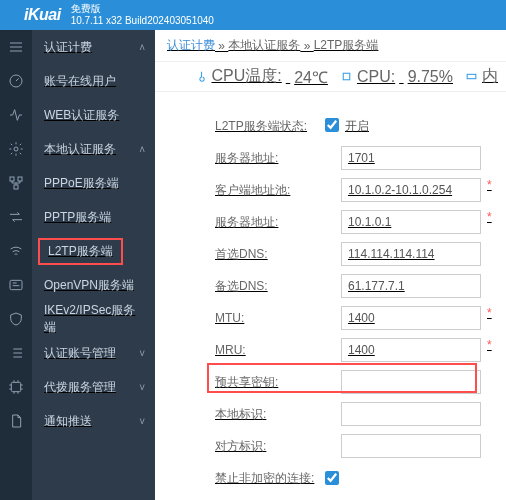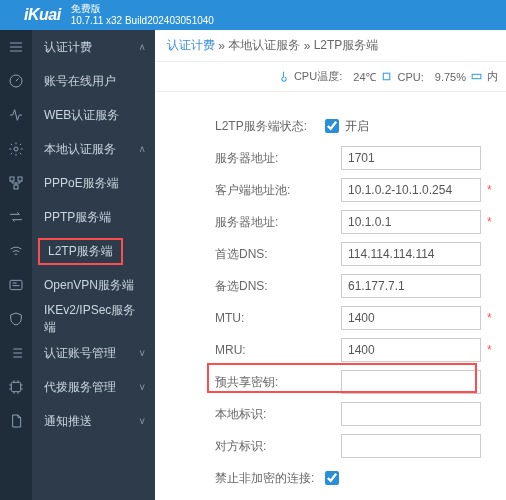--- a/index.html
+++ b/index.html
@@ -5,43 +5,43 @@
   * { margin: 0; padding: 0; box-sizing: border-box; font-family: "Microsoft YaHei", Arial, sans-serif; }
   body { width: 506px; height: 500px; overflow: hidden; background: #fff; font-size: 12px; }
 
   
   .topbar { height: 30px; background: #2a8fd8; color: #fff; display: flex; align-items: center; padding: 0 24px; }
   .logo { font-size: 16px; font-weight: 600; letter-spacing: -0.5px; }
   .logo b { font-style: italic; }
   .topinfo { margin-left: 10px; font-size: 10px; line-height: 12px; }
 
   
-  .wrap { display: flex; height: calc(100% - 30px); }
+  .wrap { display: flex; height: calc(100% - 30px); text-decoration: underline; }
   .iconbar { width: 32px; background: #1f2c3a; display: flex; flex-direction: column; }
   .iconbar .ic { width: 32px; height: 34px; display: flex; align-items: center; justify-content: center; color: #8ea0b3; }
   .iconbar .ic svg { width: 16px; height: 16px; stroke: currentColor; fill: none; stroke-width: 1.5; }
 
   .sidebar { width: 123px; background: #2e3b4a; color: #cbd6e2; display: flex; flex-direction: column; }
   .sideitem { height: 34px; display: flex; align-items: center; padding: 0 12px; font-size: 12px; cursor: pointer; position: relative; }
   .sideitem.sub { }
   .sideitem.selected { }
   .sideitem.selected .selbox { border: 2px solid #ff4d4d; padding: 3px 8px; margin-left: -6px; }
   .sideitem .chev { position: absolute; right: 10px; color: #8ea0b3; font-size: 10px; }
 
   .content { flex: 1; background: #fff; display: flex; flex-direction: column; }
   .breadcrumb { height: 32px; display: flex; align-items: center; padding: 0 12px; color: #666; font-size: 12px; border-bottom: 1px solid #eee; }
   .breadcrumb a { color: #3a8cd8; text-decoration: none; }
-  .statusbar { height: 30px; display: flex; justify-content: flex-end; padding: 0 8px; gap: 4px; color: #666; font-size: 11px; border-bottom: 1px solid #eee; }
+  .statusbar { height: 30px; display: flex; justify-content: flex-end; padding: 0 8px; gap: 12px; color: #666; font-size: 16px; border-bottom: 1px solid #eee; }
   .statusbar .seg { display: flex; align-items: center; gap: 4px; }
   .statusbar svg { width: 13px; height: 13px; }
 
   .form { padding: 18px 12px 0 60px; }
   .row { display: flex; align-items: center; height: 32px; font-size: 12px; color: #555; }
   .row .lab { width: 110px; text-align: left; color: #666; }
-  .row .val { flex: 1; display: flex; align-items: center; }
+  .row .val { flex: 1; display: flex; align-items: flex-start; }
   .row .inp { width: 140px; height: 24px; border: 1px solid #ccc; padding: 0 6px; font-size: 12px; color: #555; margin-left: 16px; }
   .row .star { color: #f55; margin-left: 6px; }
   .row .chk { width: 14px; height: 14px; accent-color: #2a8fd8; margin-right: 6px; }
   .row.highlight .lab, .row.highlight .val { }
   .redbox { position: absolute; border: 2px solid #ff4d4d; pointer-events: none; }
   .formwrap { position: relative; }
 </style>
 </head>
 <body>
 

